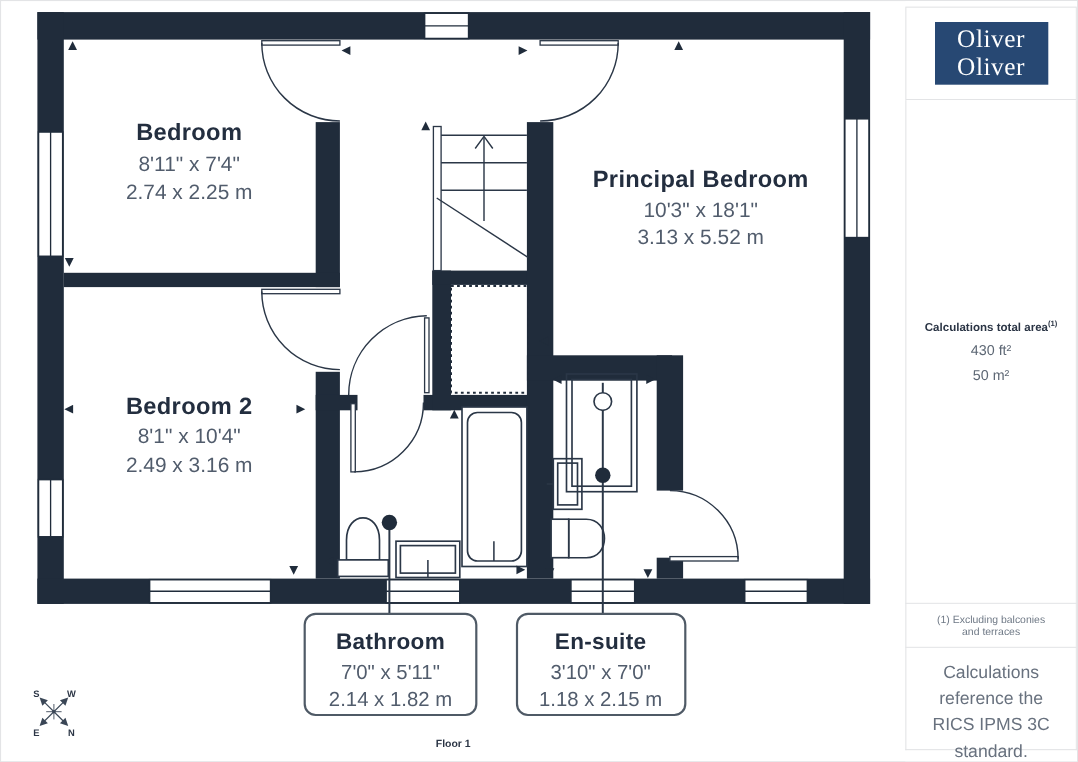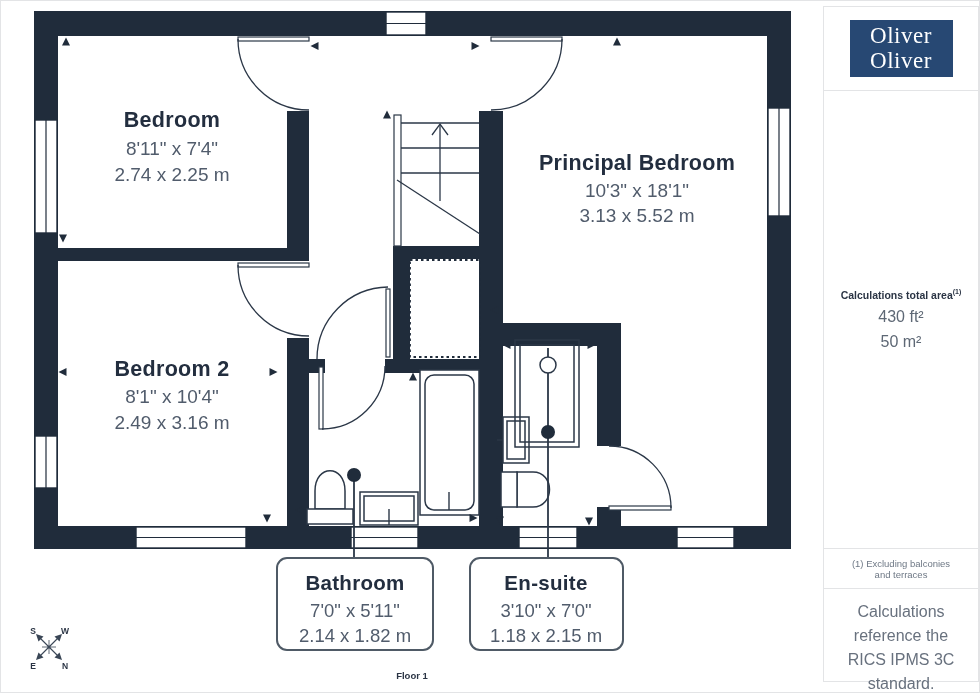--- a/index.html
+++ b/index.html
@@ -38,21 +38,21 @@
   
   .sidebar{position:absolute;left:822px;top:0;width:157px;height:693px;background:#fff}
   .cell{position:absolute;left:0;right:1px;background:#fff;border:1px solid var(--divider)}
   .cell-logo{top:5px;height:85px;display:flex;align-items:center;justify-content:center}
   .logo{width:103px;height:57px;background:var(--logo_background);color:#fff;display:flex;flex-direction:column;
         align-items:center;justify-content:center;font-family:"Liberation Serif","DejaVu Serif",serif;
         font-size:23px;line-height:1.06;letter-spacing:.5px}
   .cell-area{top:90px;height:458px;border-top:none;display:flex;flex-direction:column;align-items:center;justify-content:center;text-align:center}
   .area-title{font-size:10.5px;font-weight:700;color:#2b3545}
   .area-title sup{font-size:7px}
-  .area-val{font-size:16px;color:#5e6875;margin-top:7px}
+  .area-val{font-size:13px;color:#5e6875;margin-top:7px}
   .cell-footnote{top:548px;height:40px;border-top:none;display:flex;align-items:center;justify-content:center;
                  font-size:9.5px;color:#6e7885;text-align:center;padding:0 24px}
   .cell-disclaimer{top:588px;height:93px;border-top:none;text-align:center;padding:11px 12px 0;
                    font-size:16px;color:var(--sidebar_text);line-height:1.5}
 </style>
 </head>
 <body>
 
 <div class="canvas">
 

